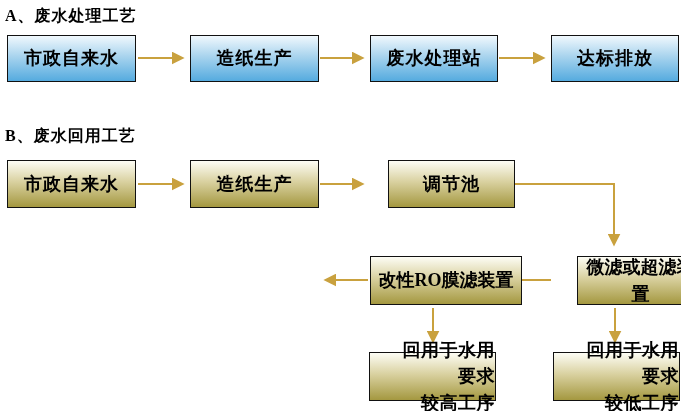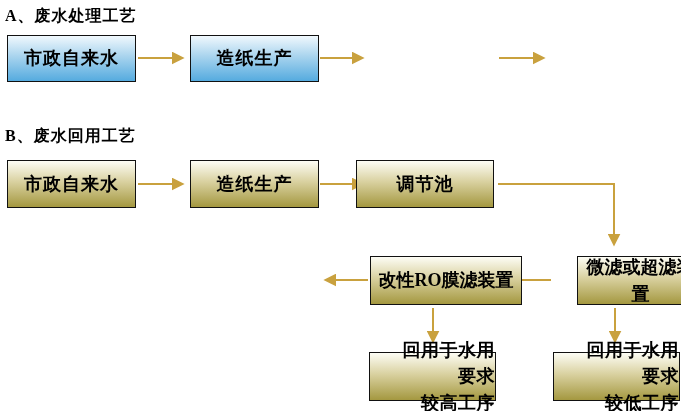--- a/index.html
+++ b/index.html
@@ -83,26 +83,28 @@
     <line x1="551" y1="280" x2="509" y2="280" marker-end="url(#arrowhead)"></line>
 
     <line x1="433" y1="308" x2="433" y2="341" marker-end="url(#arrowhead)"></line>
     <line x1="615" y1="308" x2="615" y2="341" marker-end="url(#arrowhead)"></line>
   </svg>
 
   <div class="section-title" style="left:5px; top:6px;">A、废水处理工艺</div>
 
   <div class="node blue" style="left:7px; top:35px; width:129px; height:47px;">市政自来水</div>
   <div class="node blue" style="left:190px; top:35px; width:129px; height:47px;">造纸生产</div>
+  <div class="node blue" style="left:370px; top:35px; width:128px; height:47px;">废水处理站</div>
+  <div class="node blue" style="left:551px; top:35px; width:128px; height:47px;">达标排放</div>
 
   <div class="section-title" style="left:5px; top:126px;">B、废水回用工艺</div>
 
   <div class="node gold" style="left:7px; top:160px; width:129px; height:48px;">市政自来水</div>
   <div class="node gold" style="left:190px; top:160px; width:129px; height:48px;">造纸生产</div>
-  <div class="node gold" style="left:356px; top:160px; width:138px; height:48px;">调节池</div>
+  <div class="node gold" style="left:388px; top:160px; width:127px; height:48px;">调节池</div>
 
   <div class="node gold" style="left:370px; top:256px; width:152px; height:49px; letter-spacing:0;">改性RO膜滤装置</div>
   <div class="node gold" style="left:577px; top:256px; width:127px; height:49px; letter-spacing:0;">微滤或超滤装置</div>
 
   <div class="node gold align-left" style="left:369px; top:352px; width:127px; height:49px;">回用于水用要求
 较高工序</div>
   <div class="node gold align-left" style="left:553px; top:352px; width:127px; height:49px;">回用于水用要求
 较低工序</div>
 
 </div>

